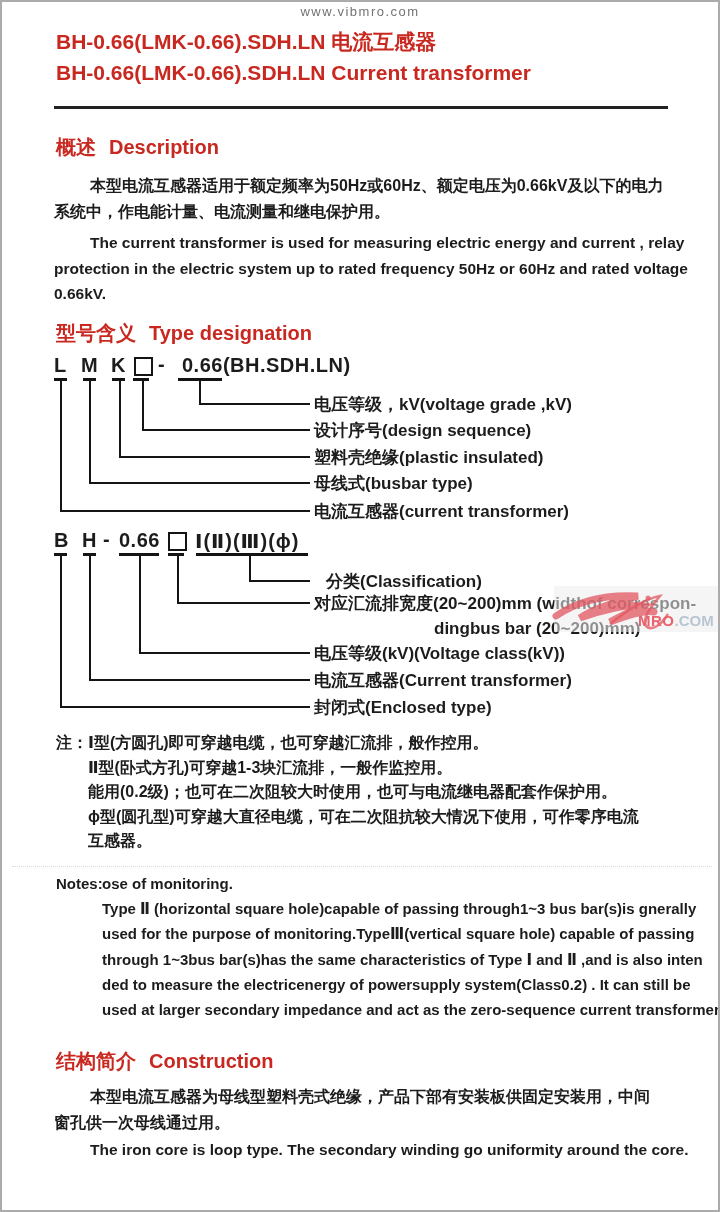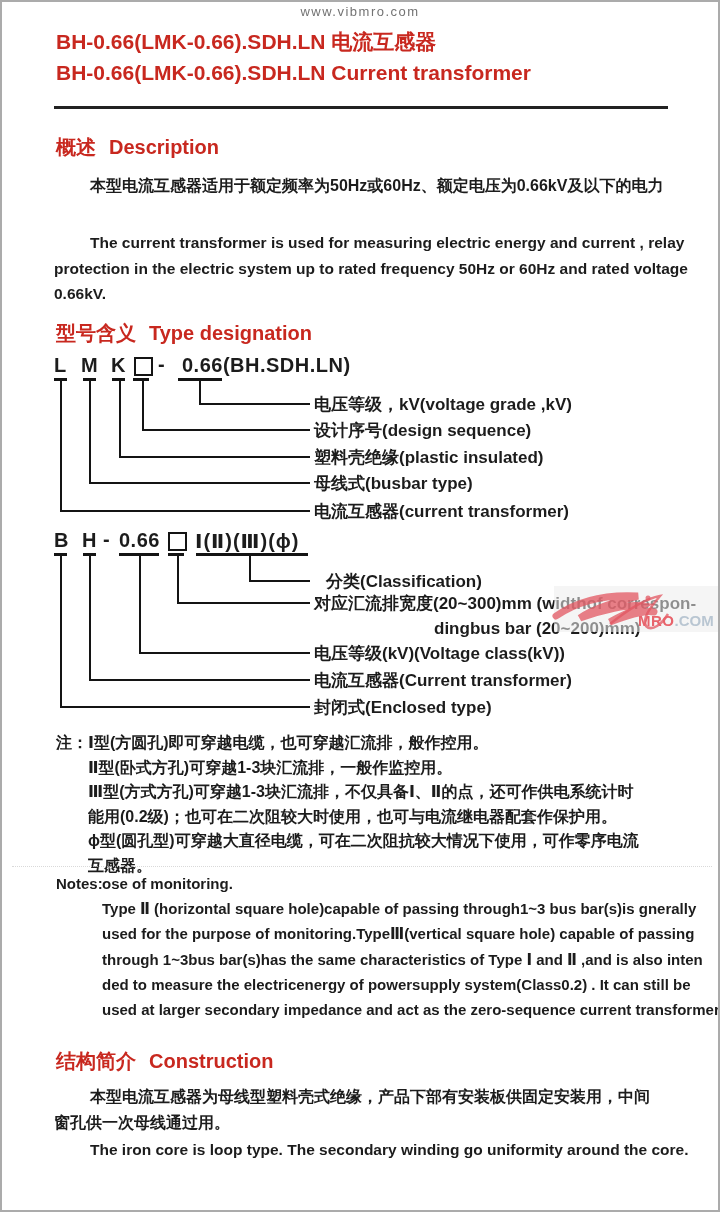--- a/index.html
+++ b/index.html
@@ -47,20 +47,21 @@
     <div class="nowrap">BH-0.66(LMK-0.66).SDH.LN Current transformer</div>
   </div>
 
   <div class="abs rule"></div>
 
   <div class="abs sec-head red" style="left:54px;top:132px;">
     <span>概述</span><span class="en">Description</span>
   </div>
   <div class="abs body-cn" style="left:52px;top:171px;width:620px;">
     <div class="nowrap indent">本型电流互感器适用于额定频率为50Hz或60Hz、额定电压为0.66kV及以下的电力</div>
+    <div class="nowrap">系统中，作电能计量、电流测量和继电保护用。</div>
   </div>
   <div class="abs body-en" style="left:52px;top:228px;width:622px;">
     <div class="nowrap indent">The current transformer is used for measuring electric energy and current , relay</div>
     <div class="nowrap">protection in the electric system up to rated frequency 50Hz or 60Hz and rated voltage</div>
     <div class="nowrap">0.66kV.</div>
   </div>
 
   <div class="abs sec-head red" style="left:54px;top:318px;">
     <span>型号含义</span><span class="en">Type designation</span>
   </div>
@@ -103,21 +104,21 @@
   <div class="abs tick" style="left:166px;top:551px;width:16px;"></div>
   <div class="abs tick" style="left:194px;top:551px;width:112px;"></div>
 
   <div class="abs conn" style="left:247px;top:552px;width:61px;height:28px;"></div>
   <div class="abs conn" style="left:175px;top:552px;width:133px;height:50px;"></div>
   <div class="abs conn" style="left:137px;top:552px;width:171px;height:100px;"></div>
   <div class="abs conn" style="left:87px;top:552px;width:221px;height:127px;"></div>
   <div class="abs conn" style="left:58px;top:552px;width:250px;height:154px;"></div>
 
   <div class="abs dlabel nowrap" style="left:324px;top:570px;">分类(Classification)</div>
-  <div class="abs dlabel nowrap" style="left:312px;top:592px;">对应汇流排宽度(20~300)mm (widthof correspon-</div>
+  <div class="abs dlabel nowrap" style="left:312px;top:592px;">对应汇流排宽度(20~200)mm (widthof correspon-</div>
   <div class="abs dlabel nowrap" style="left:432px;top:617px;">dingbus bar (20~200)mm)</div>
   <div class="abs dlabel nowrap" style="left:312px;top:642px;">电压等级(kV)(Voltage class(kV))</div>
   <div class="abs dlabel nowrap" style="left:312px;top:669px;">电流互感器(Current transformer)</div>
   <div class="abs dlabel nowrap" style="left:312px;top:696px;">封闭式(Enclosed type)</div>
 
   <div class="abs" style="left:548px;top:582px;width:172px;height:50px;">
     <div class="abs wm-box" style="left:4px;top:2px;width:166px;height:46px;"></div>
     <svg class="abs" style="left:0;top:0;" width="172" height="50" viewBox="0 0 172 50">
       <path d="M6 32 C 26 18, 52 10, 88 12 C 70 16, 40 26, 30 34 C 52 26, 78 20, 92 22 C 80 28, 66 34, 60 38 C 76 32, 96 26, 104 28" fill="none" stroke="#e25560" stroke-width="7" stroke-linecap="round" opacity="0.75"></path>
       <path d="M60 40 C 80 24, 98 14, 110 12 C 100 24, 92 34, 96 42 C 102 48, 112 40, 118 30" fill="none" stroke="#e25560" stroke-width="2.5" opacity="0.75"></path>
@@ -125,21 +126,20 @@
     </svg>
     <span class="abs" style="left:88px;top:28px;">
       <span class="wm-mro">MRO</span><span class="wm-com">.COM</span>
     </span>
   </div>
 
   <div class="abs notes-cn" style="left:54px;top:729px;">注：</div>
   <div class="abs notes-cn" style="left:86px;top:729px;width:586px;">
     <div class="nowrap">Ⅰ型(方圆孔)即可穿越电缆，也可穿越汇流排，般作控用。</div>
     <div class="nowrap">Ⅱ型(卧式方孔)可穿越1-3块汇流排，一般作监控用。</div>
-    <div class="nowrap">Ⅲ型(方式方孔)可穿越1-3块汇流排，不仅具备Ⅰ、Ⅱ的点，还可作供电系统计时</div>
     <div class="nowrap">能用(0.2级)；也可在二次阻较大时使用，也可与电流继电器配套作保护用。</div>
     <div class="nowrap">ϕ型(圆孔型)可穿越大直径电缆，可在二次阻抗较大情况下使用，可作零序电流</div>
     <div class="nowrap">互感器。</div>
   </div>
 
   <div class="abs artifact" style="top:864px;"></div>
 
   <div class="abs notes-en" style="left:54px;top:869px;">Notes:</div>
   <div class="abs notes-en" style="left:100px;top:869px;width:575px;">
     <div class="nowrap">ose of monitoring.</div>

